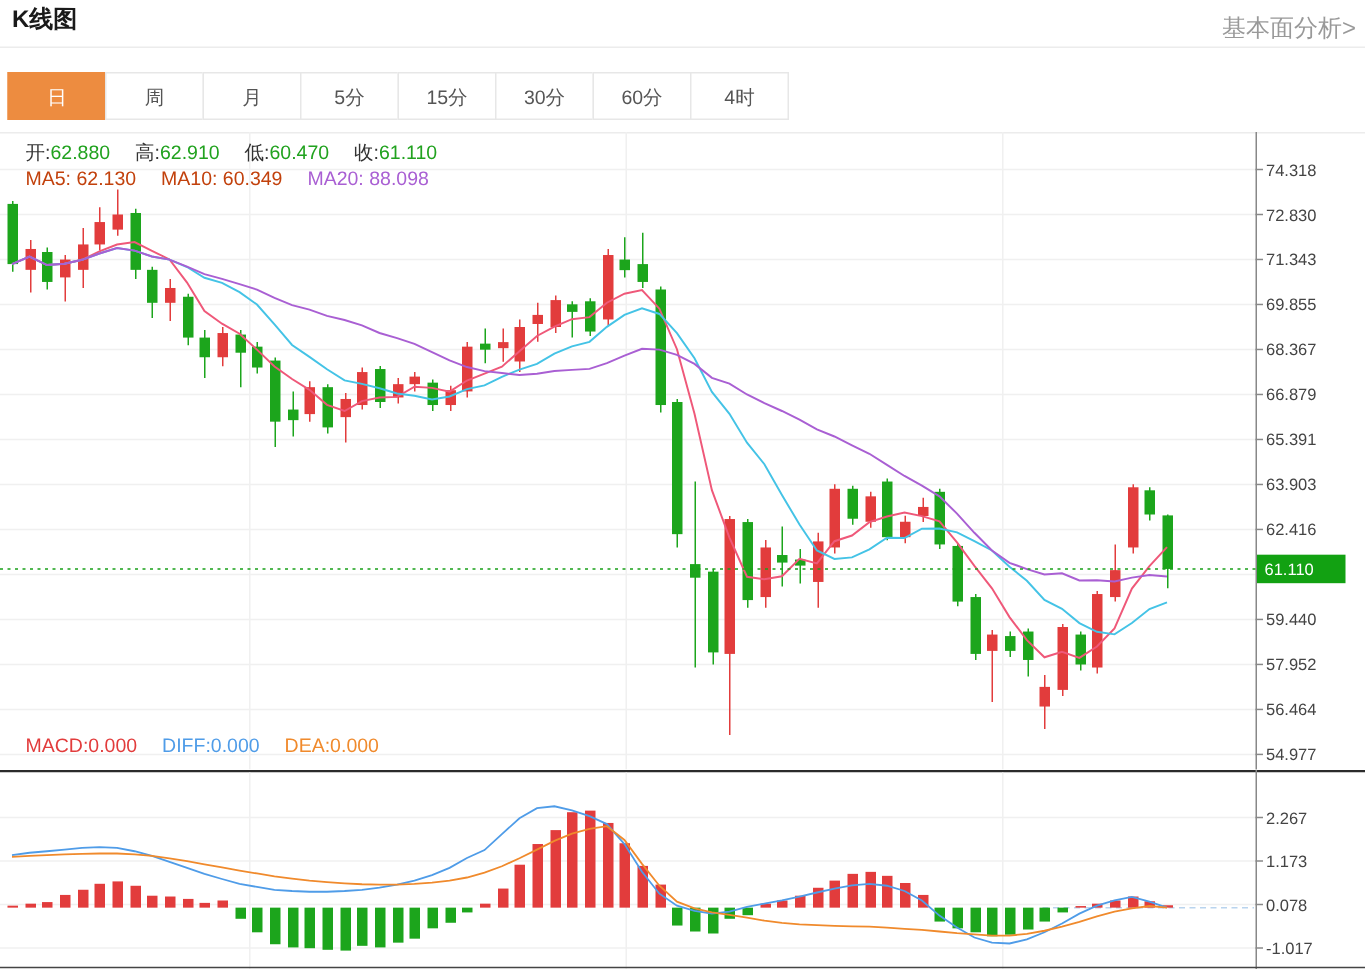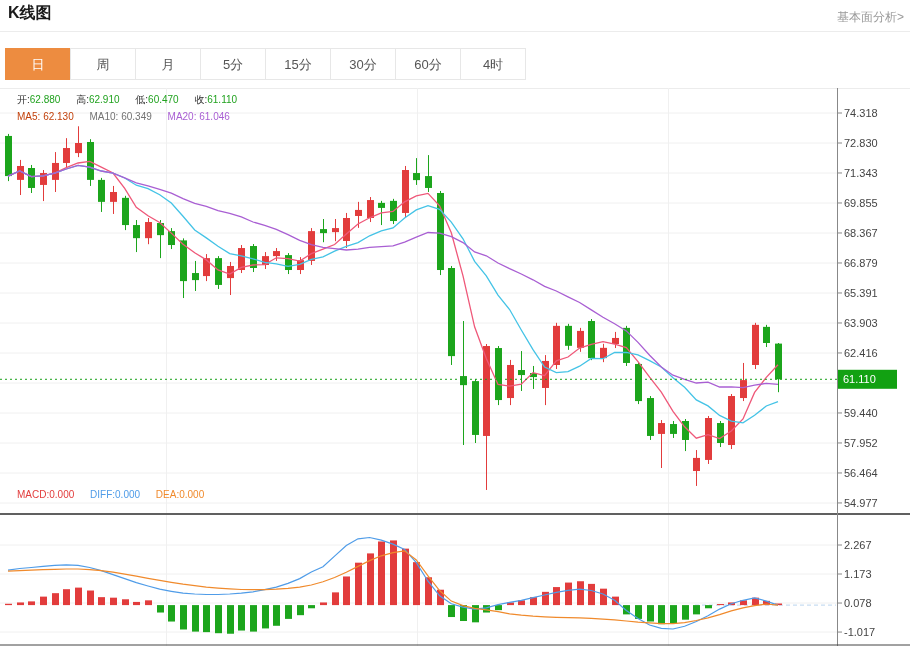--- a/index.html
+++ b/index.html
@@ -1,37 +1,37 @@
 <!DOCTYPE html>
 <html><head>
 <meta charset="utf-8">
 <style>
   html,body{margin:0;padding:0}
   body{width:910px;height:646px;position:relative;background:#fff;overflow:hidden;
        font-family:"Liberation Sans","DejaVu Sans",sans-serif;}
   .page-title{position:absolute;left:8px;top:3px;font-size:16px;font-weight:bold;color:#1a1a1a}
-  .top-link{position:absolute;right:6px;top:9px;font-size:12px;color:#999;cursor:pointer;text-decoration:none}
+  .top-link{position:absolute;right:6px;top:9px;font-size:16px;color:#999;cursor:pointer;text-decoration:none}
   .divider{position:absolute;left:0;top:31px;width:910px;height:1px;background:#ececec}
   .tab-bar{position:absolute;left:5px;top:48px;display:flex}
   .tab{width:66px;height:32px;line-height:32px;text-align:center;font-size:13px;color:#555;
        background:#fff;border:1px solid #e7e7e7;margin-left:-1px;box-sizing:border-box;cursor:pointer}
   .tab:first-child{margin-left:0}
   .tab.active{background:#ED8C40;border-color:#ED8C40;color:#fff}
   svg{position:absolute;left:0}
   #main-chart{top:88px}
   #macd-chart{top:513px}
   svg text{font-family:"Liberation Sans","DejaVu Sans",sans-serif;font-size:11px;fill:#444}
-  .row{position:absolute;left:17px;font-size:10px;white-space:nowrap;z-index:3}
+  .row{position:absolute;left:17px;font-size:13px;white-space:nowrap;z-index:3}
   .row .pair{margin-right:13px}
   .ohlc-row{top:93px}
   .ohlc-row .lbl{color:#333}
   .ohlc-row .val{color:#21a21f}
   .ma-row{top:111px}
   .macd-row{top:489px}
-  .c-ma5{color:#c2410c}.c-ma10{color:#737373}.c-ma20{color:#a95fd3}
+  .c-ma5{color:#c2410c}.c-ma10{color:#c2410c}.c-ma20{color:#a95fd3}
   .c-macd{color:#e23c3c}.c-diff{color:#4f9ce8}.c-dea{color:#f08a2c}
 </style>
 </head>
 <body>
 
 <div class="page-title">K线图</div>
 <a class="top-link">基本面分析&gt;</a>
 <div class="divider"></div>
 
 <div class="tab-bar">
@@ -326,20 +326,20 @@
 <div class="row ohlc-row">
   <span class="pair"><span class="lbl">开:</span><span class="val">62.880</span></span>
   <span class="pair"><span class="lbl">高:</span><span class="val">62.910</span></span>
   <span class="pair"><span class="lbl">低:</span><span class="val">60.470</span></span>
   <span class="pair"><span class="lbl">收:</span><span class="val">61.110</span></span>
 </div>
 
 <div class="row ma-row">
   <span class="pair c-ma5"><span>MA5: </span><span>62.130</span></span>
   <span class="pair c-ma10"><span>MA10: </span><span>60.349</span></span>
-  <span class="pair c-ma20"><span>MA20: </span><span>61.046</span></span>
+  <span class="pair c-ma20"><span>MA20: </span><span>88.098</span></span>
 </div>
 
 <div class="row macd-row">
   <span class="pair c-macd"><span>MACD:</span><span>0.000</span></span>
   <span class="pair c-diff"><span>DIFF:</span><span>0.000</span></span>
   <span class="pair c-dea"><span>DEA:</span><span>0.000</span></span>
 </div>
 
 </body></html>

